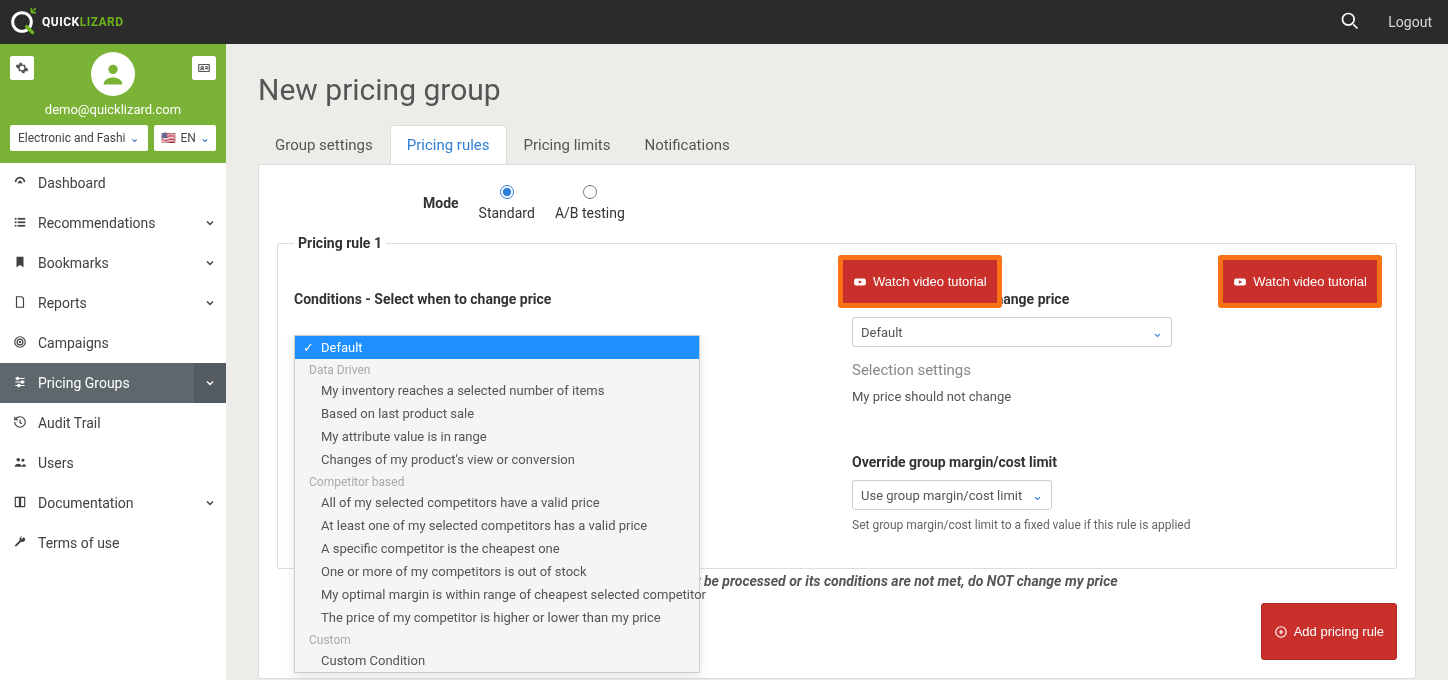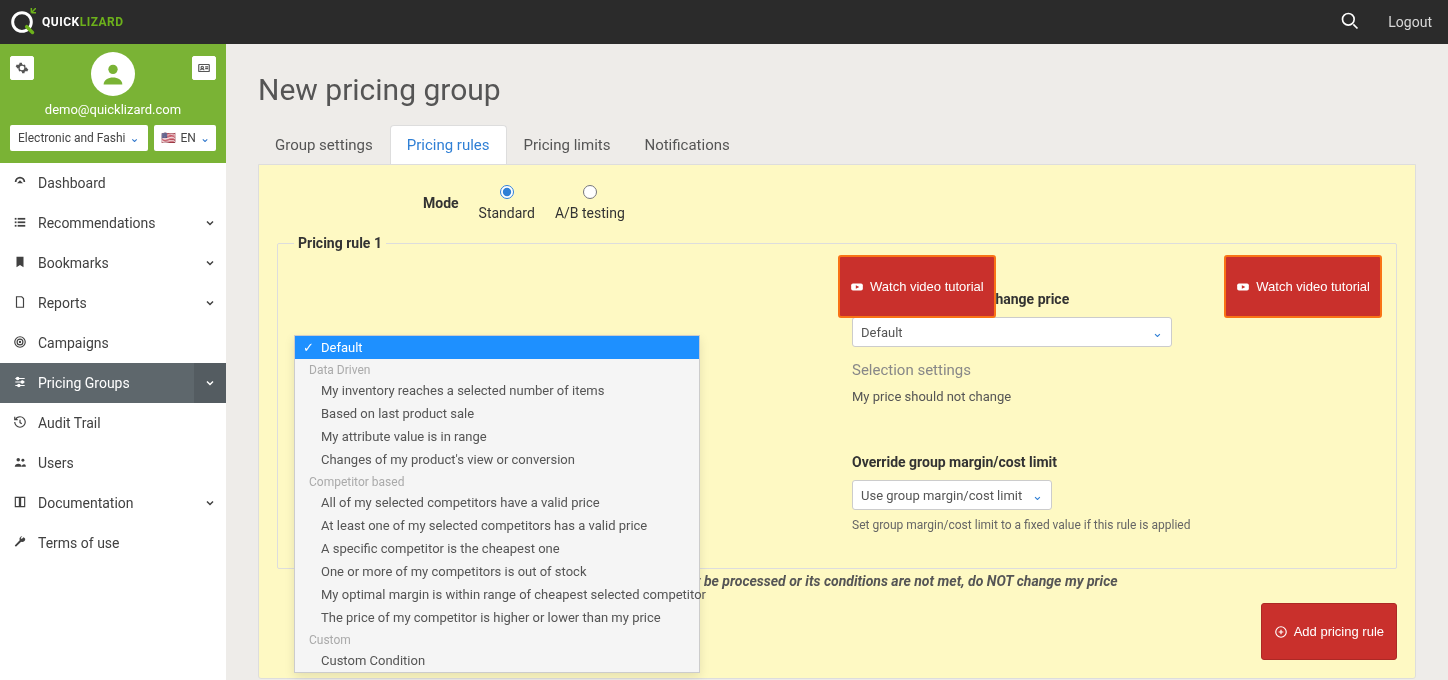--- a/index.html
+++ b/index.html
@@ -148,21 +148,21 @@
     background: transparent;
   }
   .tab.active {
     background: #fff;
     color: #2f7fd5;
     border-color: #ddd;
     border-radius: 4px 4px 0 0;
   }
 
   .panel {
-    background: #fef9c3;
+    background: #ffffff;
     border: 1px solid #ddd;
     border-radius: 0 0 3px 3px;
     padding: 14px 18px 18px;
     position: relative;
   }
 
   .mode-row {
     display: flex; align-items: center; gap: 20px;
     padding: 6px 0 14px 146px;
     font-size: 14px;
@@ -186,24 +186,24 @@
   }
   .two-col {
     display: flex;
     gap: 30px;
   }
   .col { flex: 1; min-width: 0; }
 
   .video-btn {
     background: #c9302c;
     color: #fff;
-    border: 2px solid #f97316;
+    border: 5px solid #f97316;
     border-radius: 3px;
     font-size: 13px;
-    padding: 22px 10px;
+    padding: 14px 10px;
     display: inline-flex; align-items: center; gap: 6px;
     cursor: pointer;
     position: absolute;
   }
   .video-btn.left-btn { left: 560px; top: 4px; }
   .video-btn.right-btn { right: 14px; top: 4px; }
 
   .section-h {
     font-weight: 700;
     font-size: 14px;
@@ -545,20 +545,21 @@
           <svg class="mini-icon" viewBox="0 0 24 24" fill="#fff">
               <rect x="2" y="6" width="20" height="12" rx="3" fill="#fff"></rect>
               <path d="M10 9l6 3-6 3z" fill="#c9302c"></path>
             </svg>
           <span>Watch video tutorial</span>
         </button>
 
         <div class="two-col">
 
           <div class="col left-col-wrap">
+            <div class="section-h" style="margin-top:26px">Conditions - Select when to change price</div>
 
             <div class="dropdown" id="conditions-dropdown">
                 <div class="dd-item selected">Default</div>
                 <div class="dd-group">Data Driven</div>
                 <div class="dd-item">My inventory reaches a selected number of items</div>
                 <div class="dd-item">Based on last product sale</div>
                 <div class="dd-item">My attribute value is in range</div>
                 <div class="dd-item">Changes of my product's view or conversion</div>
                 <div class="dd-group">Competitor based</div>
                 <div class="dd-item">All of my selected competitors have a valid price</div>

